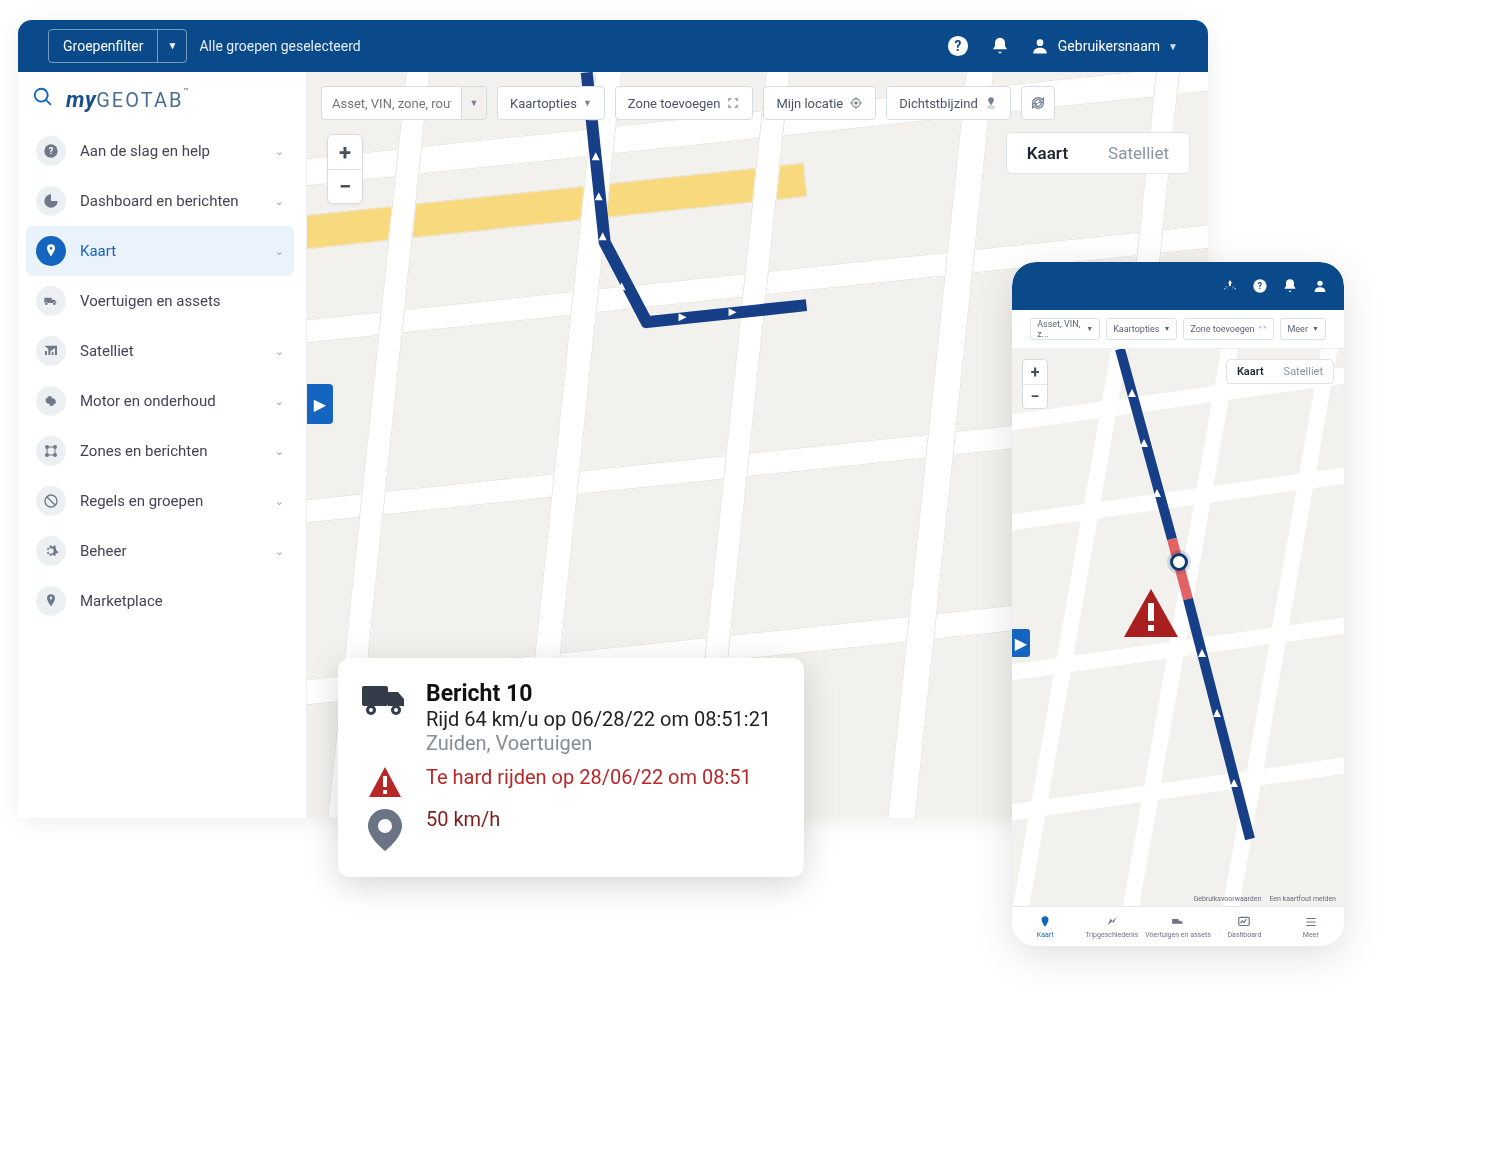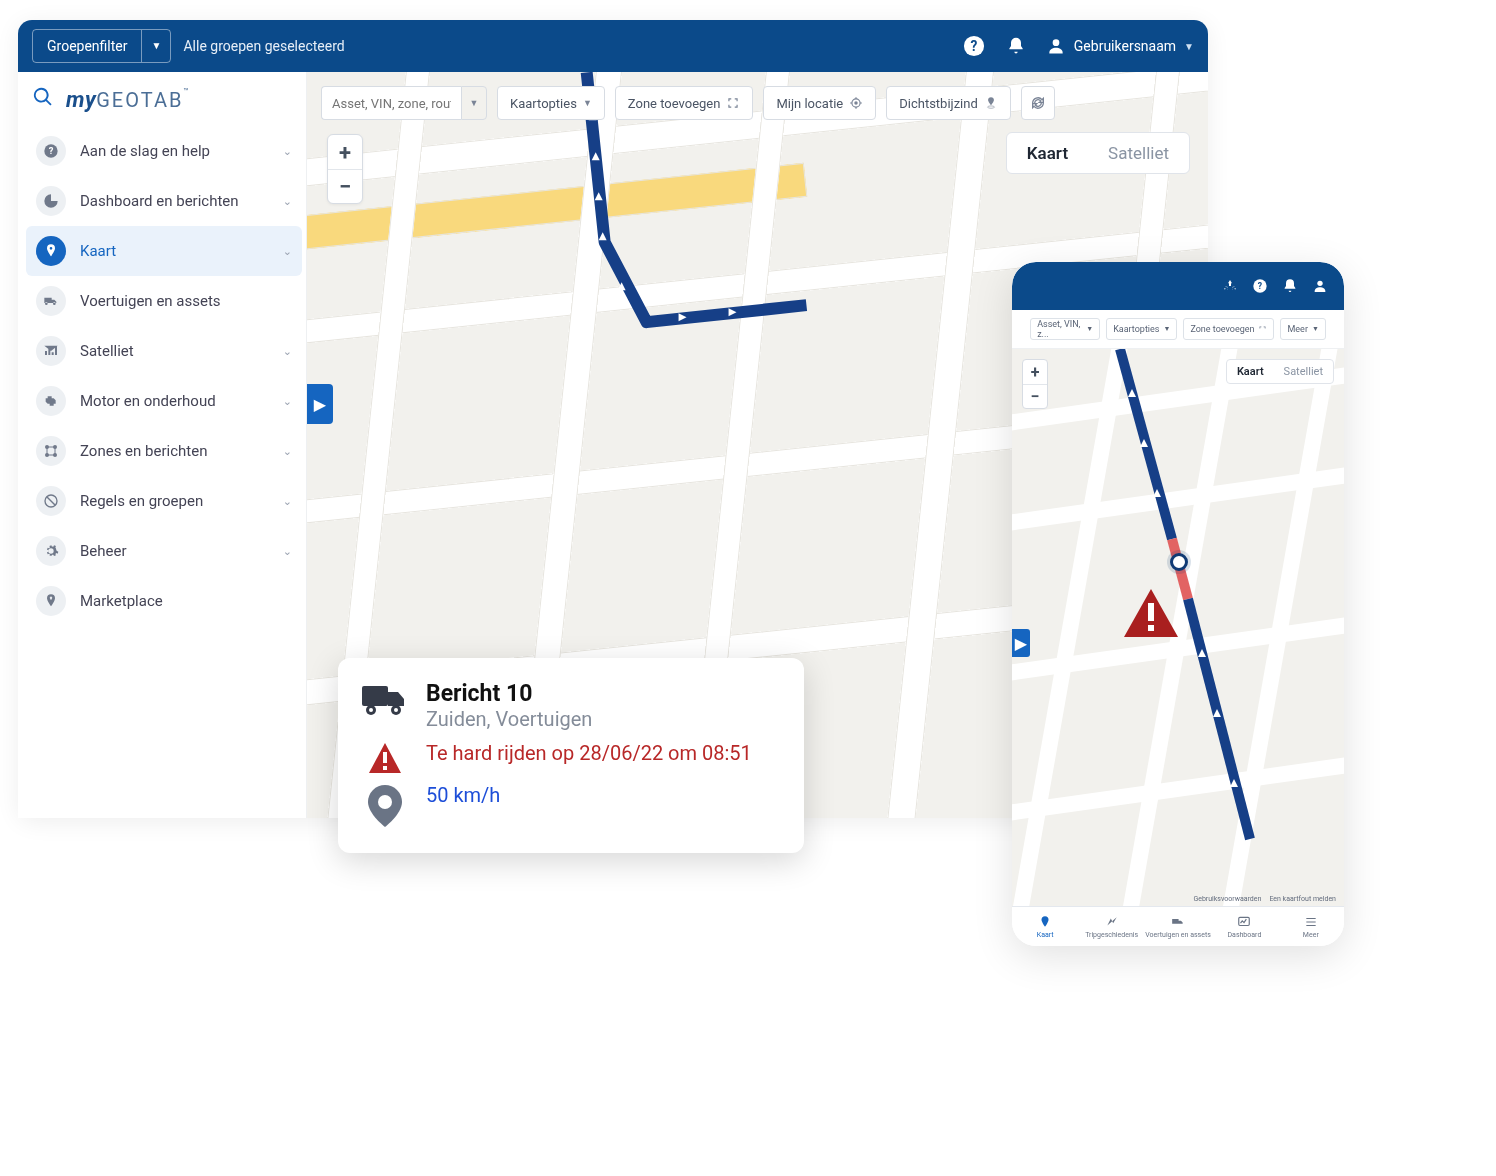--- a/index.html
+++ b/index.html
@@ -1,31 +1,31 @@
 <!DOCTYPE html>
 <html><head>
 <meta charset="utf-8">
 <style>
 * { box-sizing: border-box; margin: 0; padding: 0; font-family: -apple-system, BlinkMacSystemFont, "Segoe UI", Roboto, Arial, sans-serif; }
 body { background: #ffffff; width: 1496px; height: 1176px; overflow: hidden; position: relative; }
 
 .app-window { position: absolute; left: 18px; top: 20px; width: 1190px; border-radius: 14px; overflow: visible; box-shadow: 0 4px 24px rgba(0,0,0,.07); background:#fff; }
-.top-bar { background: #0b4a8a; height: 52px; display: flex; align-items: center; padding: 0 14px; color: #fff; border-radius: 14px 14px 0 0; }
+.top-bar { background: #0b4a8a; height: 52px; display: flex; align-items: center; padding: 0 30px; color: #fff; border-radius: 14px 14px 0 0; }
 .group-filter { display: flex; align-items: center; border: 1px solid rgba(255,255,255,.45); border-radius: 4px; height: 34px; }
 .group-filter .label { padding: 0 14px; font-size: 14px; border-right: 1px solid rgba(255,255,255,.45); line-height: 32px; }
 .group-filter .dd { width: 28px; text-align: center; font-size: 10px; line-height: 32px; }
 .groups-selected { margin-left: 12px; font-size: 14px; color: #e6eef7; }
 .top-right { margin-left: auto; display: flex; align-items: center; gap: 18px; }
 .top-icon { width: 24px; height: 24px; display:flex; align-items:center; justify-content:center; }
 .top-icon svg { fill: #fff; }
 .user-chip { display: flex; align-items:center; gap:8px; font-size:14px; }
 .user-chip .caret { font-size:10px; color:#cfe0f1; }
 
 .main-area { display:flex; height: 746px; background:#fff; }
-.sidebar { width: 288px; padding: 14px 4px 0 8px; display:flex; flex-direction:column; }
+.sidebar { width: 288px; padding: 14px 12px 0 8px; display:flex; flex-direction:column; }
 .sidebar-head { display:flex; align-items:center; gap:12px; padding:0 6px 14px 6px; }
 .search-icon svg { fill:#1565c0; }
 .logo { font-family: Arial, sans-serif; letter-spacing: .5px; }
 .logo .my { font-weight:700; color:#1a4f8c; font-style: italic; font-size:22px; }
 .logo .geo { font-weight:400; color:#4b6e96; font-size:20px; letter-spacing:2px; }
 .logo .tm { font-size:8px; color:#4b6e96; vertical-align: top; }
 
 .nav-item { display:flex; align-items:center; height:50px; padding:0 10px; border-radius:6px; cursor:pointer; gap:14px; font-size:15px; color:#445; }
 .nav-item.active { background:#eaf2fb; color:#1565c0; }
 .nav-item.active .nav-icon-circle { background:#1565c0; }
@@ -91,21 +91,21 @@
 .pnav.sel svg { fill:#1565c0; }
 
 
 .info-card { position:absolute; left:338px; top:658px; width:466px; background:#fff; border-radius:12px; box-shadow: 0 8px 32px rgba(0,0,0,.16); padding:22px 24px 26px; z-index:30; }
 .ic-row { display:flex; gap:18px; margin-bottom:10px; }
 .ic-icon { width:46px; display:flex; justify-content:center; padding-top:2px; flex-shrink:0; }
 .ic-body h3 { font-size:23px; font-weight:700; color:#111; }
 .ic-body .sub { font-size:20px; color:#222; }
 .ic-body .grey { font-size:20px; color:#848c99; }
 .ic-alert { color:#b82828; font-size:20px; }
-.ic-addr .sub2 { font-size:20px; color:#1d4ed8; }
+.ic-addr .sub2 { font-size:20px; color:#7f1d1d; }
 </style>
 </head>
 <body>
 
 <div class="app-window">
 
   <div class="top-bar">
     <div class="group-filter">
       <span class="label">Groepenfilter</span>
       <span class="dd">▼</span>
@@ -446,20 +446,21 @@
           <rect x="0" y="4" width="26" height="20" rx="2"></rect>
           <path d="M26 10h10l6 7v7H26z"></path>
           <circle cx="9" cy="28" r="5"></circle>
           <circle cx="34" cy="28" r="5"></circle>
           <circle cx="9" cy="28" r="2" fill="#fff"></circle>
           <circle cx="34" cy="28" r="2" fill="#fff"></circle>
         </svg>
     </div>
     <div class="ic-body">
       <h3>Bericht 10</h3>
+      <div class="sub">Rijd 64 km/u op 06/28/22 om 08:51:21</div>
       <div class="grey">Zuiden, Voertuigen</div>
     </div>
   </div>
   <div class="ic-row">
     <div class="ic-icon">
       <svg width="32" height="30" viewBox="0 0 32 30">
           <path d="M16 0 L32 30 H0 Z" fill="#b82828"></path>
           <rect x="14" y="9" width="4" height="11" fill="#fff"></rect>
           <rect x="14" y="23" width="4" height="4" fill="#fff"></rect>
         </svg>

